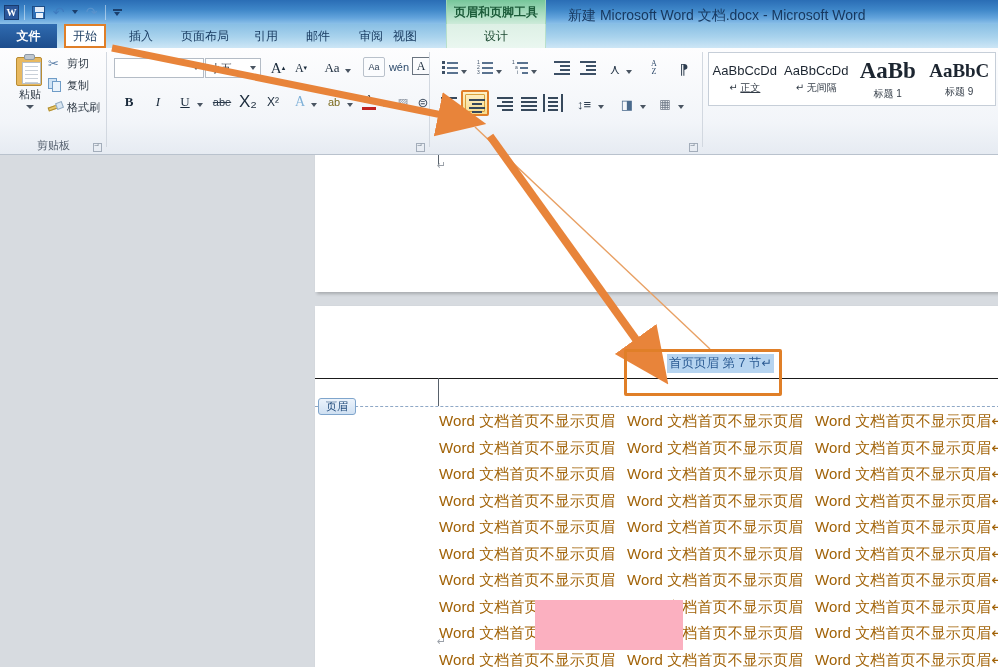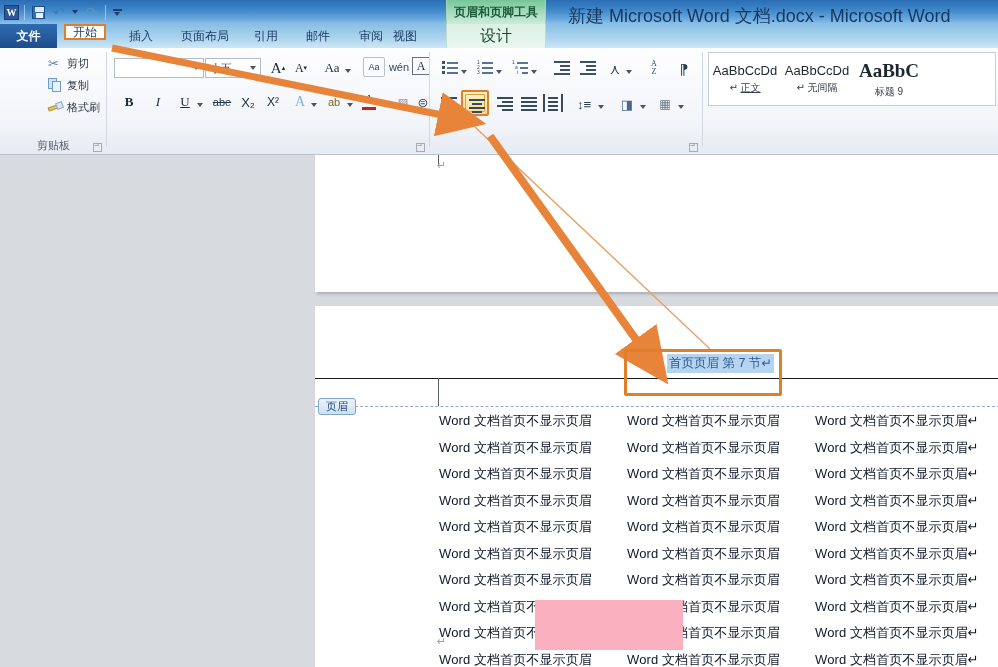--- a/index.html
+++ b/index.html
@@ -38,21 +38,21 @@
   .ctx-tab-title {
     position: absolute; left: 446px; top: 0; width: 100px; height: 24px;
     background: linear-gradient(to bottom, #76c69a 0%, #a8dcbf 55%, #cdebd9 100%);
     color: #1c5c3a; font-size: 12px; font-weight: bold;
     display: flex; align-items: center; justify-content: center;
     border-left: 1px solid #9fd4b6; border-right: 1px solid #9fd4b6;
   }
   .doc-title {
     position: absolute; left: 568px; top: 4px; height: 24px;
     display: flex; align-items: center;
-    font-size: 18px; color: #16375e;
+    font-size: 14px; color: #16375e;
   }
 
   
   .tabstrip {
     position: absolute; left: 0; top: 24px; width: 998px; height: 24px;
     background: linear-gradient(to bottom, #88bfe4 0%, #a9d3ed 55%, #cde6f6 100%);
   }
   .tab {
     position: absolute; top: 0; height: 24px;
     display: flex; align-items: center; justify-content: center;
@@ -62,21 +62,21 @@
     background: linear-gradient(to bottom,#2f6bb0,#1d4d8c);
     color: #fff; font-weight: bold;
   }
   .tab.active-box {
     border: 2px solid #e07f28; background: #ffffff; color: #17395f;
   }
   .ctx-tab {
     position: absolute; top: 0; height: 24px; width: 100px; left: 446px;
     background: linear-gradient(to bottom,#ddf0e5,#eaf7f0);
     display: flex; align-items: center; justify-content: center;
-    font-size: 16px; color: #1c4a31;
+    font-size: 12px; color: #1c4a31;
     border-left: 1px solid #b9e0cb; border-right: 1px solid #b9e0cb;
   }
 
   
   .ribbon {
     position: absolute; left: 0; top: 48px; width: 998px; height: 107px;
     background: linear-gradient(to bottom,#fdfdfe 0%,#f2f5f9 70%,#e6ebf2 100%);
     border-bottom: 1px solid #b9c2cd;
   }
   .rgroup { position: absolute; top: 0; height: 107px; }
@@ -182,21 +182,21 @@
 
   .tagbox {
     position:absolute; height:17px; padding:0 7px;
     background:linear-gradient(to bottom,#ecf3fb,#cfe0f2);
     border:1px solid #7fa5cc; border-radius:3px;
     font-size:11px; color:#204a7a;
     display:flex; align-items:center; white-space:nowrap;
   }
 
   .doctext {
-    position:absolute; font-size:13px; color:#0f172a;
+    position:absolute; font-size:15px; color:#a16207;
     white-space:nowrap; letter-spacing:.1px;
   }
   .pilcrow { color:#9aa0a8; font-size:11px; }
   .hdr-sel {
     position:absolute; background:#b6d4f0; color:#2a5a92; font-size:12.5px;
     padding:1px 2px; white-space:nowrap;
   }
   .caret-line { position:absolute; width:1px; background:#58616b; }
 
   
@@ -233,33 +233,48 @@
         <div class="bar"></div>
           <div class="tri-down"></div>
       </div>
     </div>
     <div class="ctx-tab-title">页眉和页脚工具</div>
     <div class="doc-title">新建 Microsoft Word 文档.docx  -  Microsoft Word</div>
   </div>
 
   <div class="tabstrip">
     <div class="tab file" style="left:0;width:57px">文件</div>
-    <div class="tab active-box" style="left:64px;width:42px;height:16px">开始</div>
+    <div class="tab active-box" style="left:64px;width:42px;height:24px">开始</div>
     <div class="tab" style="left:120px">插入</div>
     <div class="tab" style="left:172px">页面布局</div>
     <div class="tab" style="left:245px">引用</div>
     <div class="tab" style="left:297px">邮件</div>
     <div class="tab" style="left:350px">审阅</div>
     <div class="tab" style="left:384px">视图</div>
     <div class="ctx-tab">设计</div>
   </div>
 
   <div class="ribbon">
 
     <div class="rgroup" style="left:0;width:107px">
+      <div class="paste-btn">
+        <div class="clip-ico">
+          <div class="clip-body"></div>
+            <div class="clip-clip"></div>
+          <div class="clip-page">
+              <i></i>
+              <i></i>
+              <i></i>
+              <i></i>
+              <i></i>
+            </div>
+        </div>
+        <div class="paste-label">粘贴</div>
+        <div class="paste-arrow"></div>
+      </div>
 
       <div class="cmd-row" style="left:48px;top:8px">
         <span class="mini-ico ico-scissors">✂</span>
         <span>剪切</span>
       </div>
       <div class="cmd-row" style="left:48px;top:30px">
         <span class="mini-ico"><span class="ico-copy"><i class="s1"></i><i class="s2"></i></span></span>
         <span>复制</span>
       </div>
       <div class="cmd-row" style="left:48px;top:52px">
@@ -313,21 +328,21 @@
         </div>
       <div class="tbtn und" style="left:68px;top:44px;width:18px">
           <span>U</span>
         </div>
       <div class="tbtn" style="left:88px;top:47px;width:8px">
           <span class="caret"></span>
         </div>
       <div class="tbtn strk" style="left:102px;top:44px;width:24px;color:#2b3a4b">
           <span>abe</span>
         </div>
-      <div class="tbtn" style="left:131px;top:44px;width:18px;font-size:13px">
+      <div class="tbtn" style="left:131px;top:44px;width:18px;font-size:17px">
           <span>X₂</span>
         </div>
       <div class="tbtn" style="left:156px;top:44px;width:18px;font-size:12px">
           <span>X²</span>
         </div>
       <div class="tbtn" style="left:183px;top:44px;width:18px;font-size:14px;color:#7fb1d8;font-family:'Liberation Serif',serif">A</div>
       <div class="tbtn" style="left:202px;top:47px;width:8px">
           <span class="caret"></span>
         </div>
       <div class="tbtn" style="left:216px;top:44px;width:20px;font-size:11px;color:#7b6a1d">ab</div>
@@ -482,20 +497,24 @@
             <span>↵</span>
             <span style="text-decoration:underline">正文</span>
           </div>
         </div>
         <div class="stylebox" style="position:relative;top:0;width:72px">
           <div class="sample" style="font-size:13px">AaBbCcDd</div>
           <div class="nm">
             <span>↵</span>
             <span>无间隔</span>
           </div>
+        </div>
+        <div class="stylebox" style="position:relative;top:0;width:72px">
+          <div class="sample" style="font-size:23px;font-weight:bold;font-family:'Liberation Serif',serif">AaBb</div>
+          <div class="nm">标题 1</div>
         </div>
         <div class="stylebox" style="position:relative;top:0;width:72px">
           <div class="sample" style="font-size:19px;font-weight:bold;font-family:'Liberation Serif',serif">AaBbC</div>
           <div class="nm">标题 9</div>
         </div>
       </div>
     </div>
   </div>
 
   <div class="canvas">

